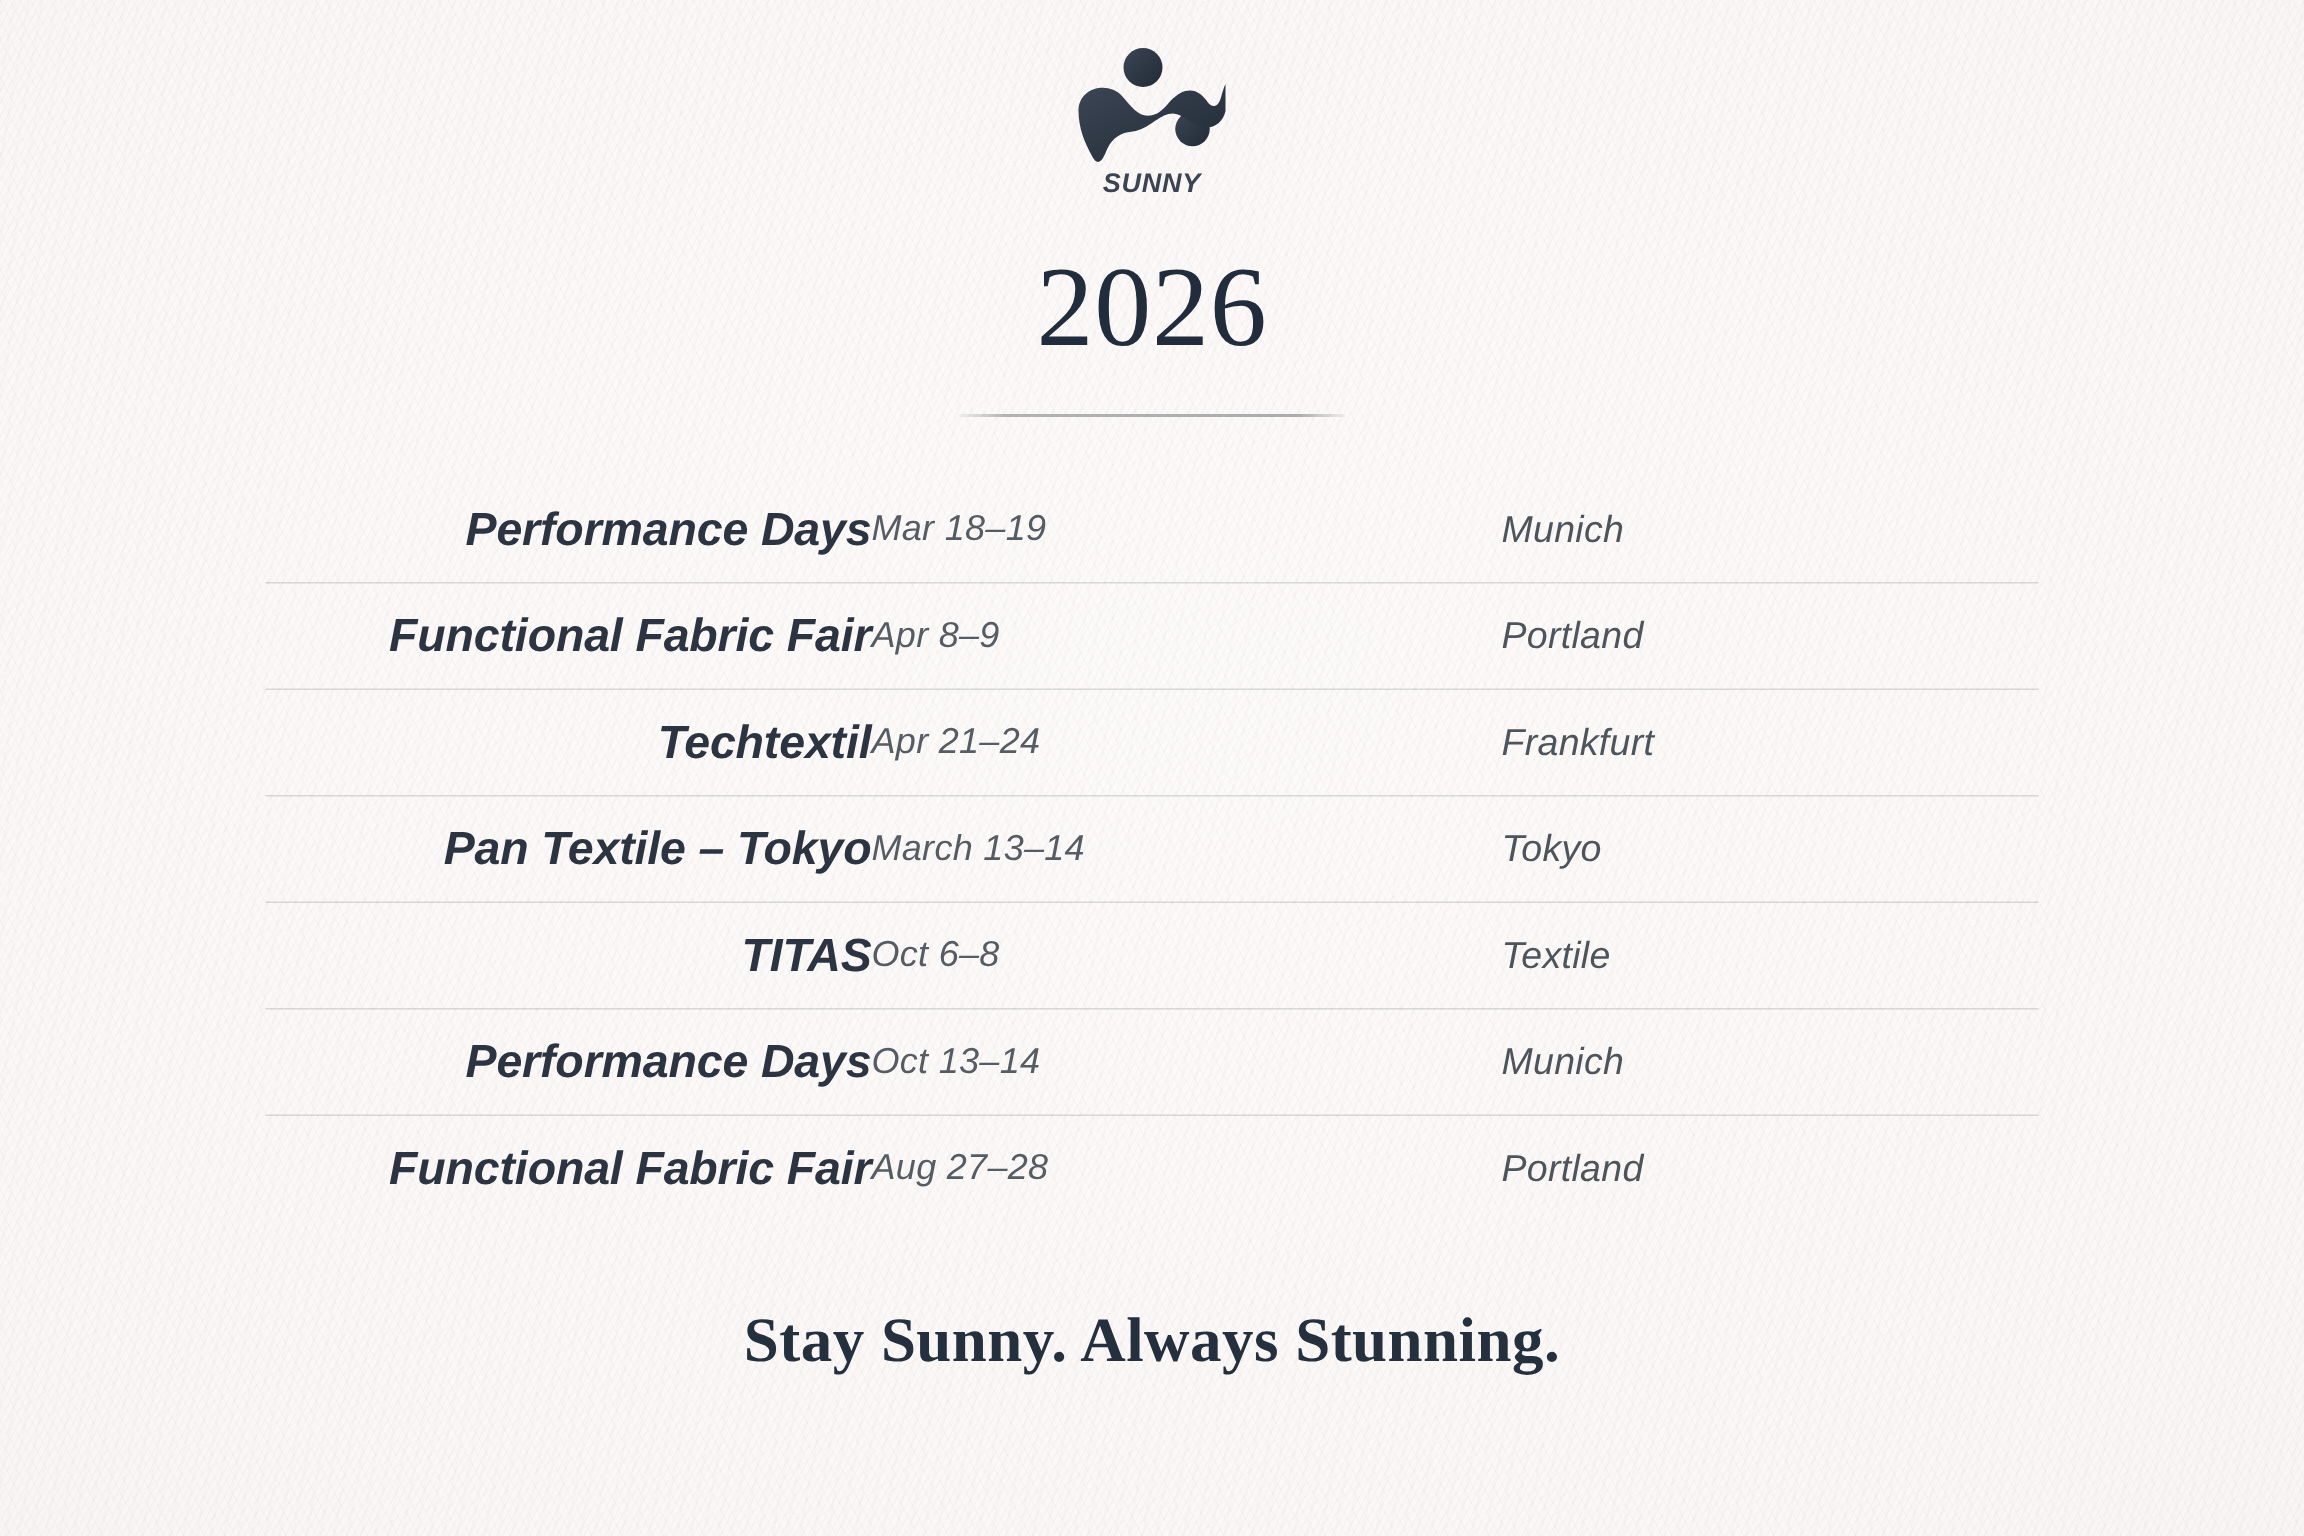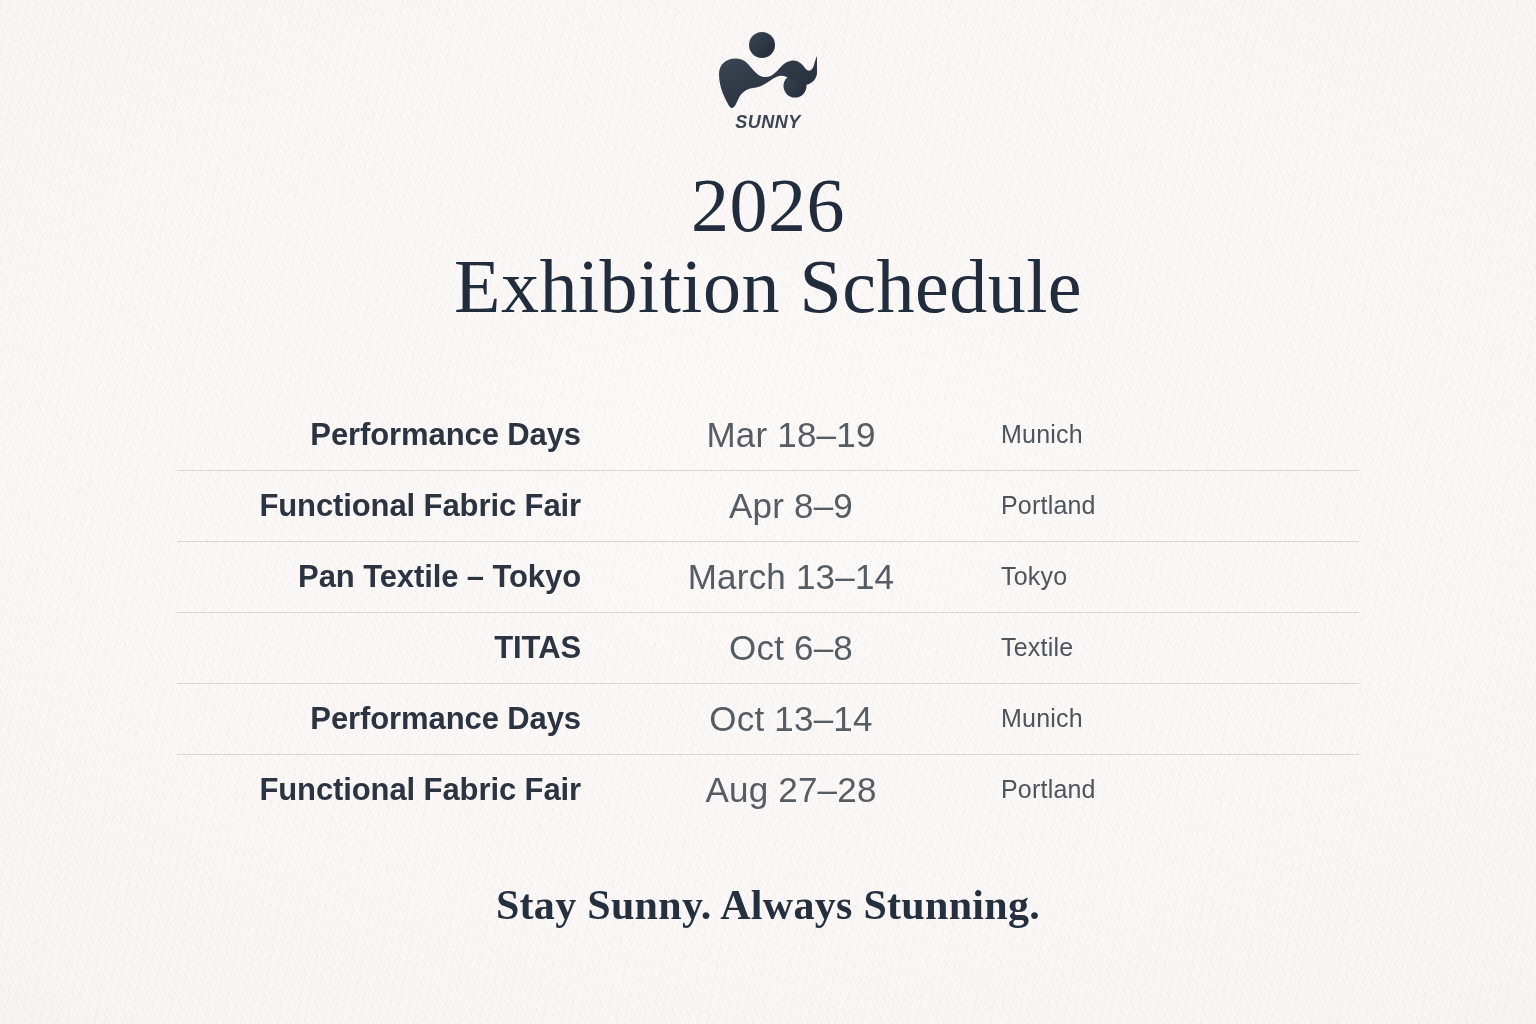--- a/index.html
+++ b/index.html
@@ -131,37 +131,38 @@
     table-layout: fixed;
   }
   .schedule tr + tr > td {
     border-top: 1px solid rgba(120, 118, 122, 0.26);
     margin-top: 16px;
   }
   .schedule td {
     height: 70px;
     vertical-align: middle;
     padding: 0;
+    font-style: italic;
   }
   .col-event {
     width: 404px;
     text-align: right;
     padding-right: 0;
     font-family: "Liberation Sans", sans-serif;
     font-size: 31px;
     font-weight: 700;
     color: #2b3440;
     letter-spacing: -0.1px;
     white-space: nowrap;
   }
   .col-date {
     width: 420px;
-    text-align: center;
-    font-family: "Liberation Sans", sans-serif;
-    font-size: 35px;
+    text-align: left;
+    font-family: "Liberation Sans", sans-serif;
+    font-size: 24px;
     font-weight: 400;
     color: #565c64;
     letter-spacing: 0.2px;
     white-space: nowrap;
   }
   .col-city {
     width: 358px;
     text-align: left;
     padding-left: 70px;
     font-family: "Liberation Sans", sans-serif;
@@ -214,38 +215,42 @@
                  C82 51, 78 44, 70 46
                  C62 48, 56 57, 44 58
                  C36 59, 31 64, 28 72
                  C25 79, 22 80, 19 74
                  C14 65, 10 55, 10 44 Z" fill="url(#lg)"></path>
       </svg>
       <div class="logo-word">Sunny</div>
     </div>
 
     <div class="title-year">2026</div>
-    <div class="title-main">Exhibition Schedule</div>
     <div class="title-rule"></div>
 
     <table class="schedule">
       <tbody>
 
         <tr>
           <td class="col-event">Performance Days</td>
           <td class="col-date">Mar 18–19</td>
           <td class="col-city">Munich</td>
         </tr>
 
         <tr>
           <td class="col-event">Functional Fabric Fair</td>
           <td class="col-date">Apr 8–9</td>
           <td class="col-city">Portland</td>
         </tr>
 
+        <tr>
+          <td class="col-event">Techtextil</td>
+          <td class="col-date">Apr 21–24</td>
+          <td class="col-city">Frankfurt</td>
+        </tr>
 
         <tr>
           <td class="col-event">Pan Textile – Tokyo</td>
           <td class="col-date">March 13–14</td>
           <td class="col-city">Tokyo</td>
         </tr>
 
         <tr>
           <td class="col-event">TITAS</td>
           <td class="col-date">Oct 6–8</td>

